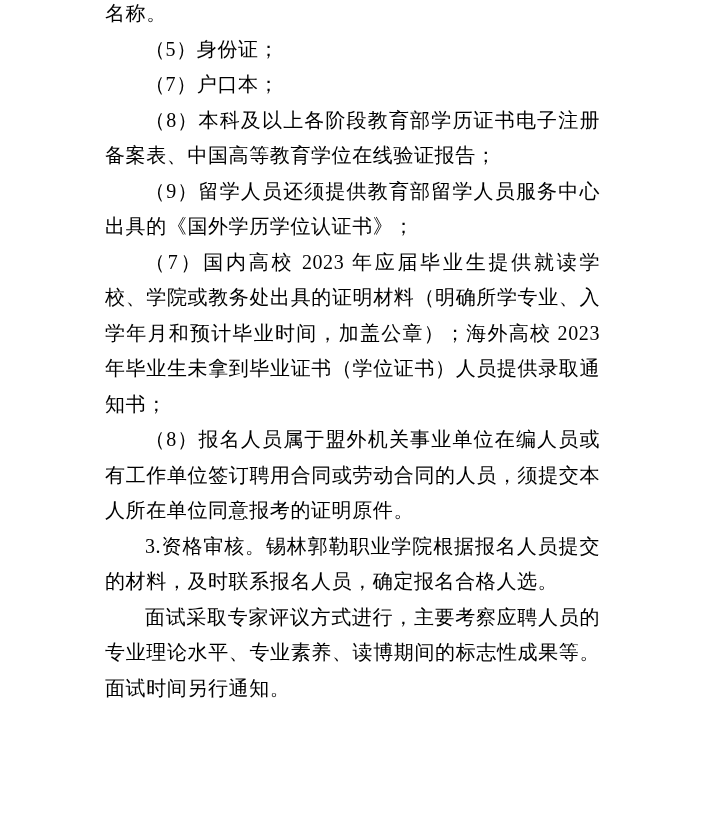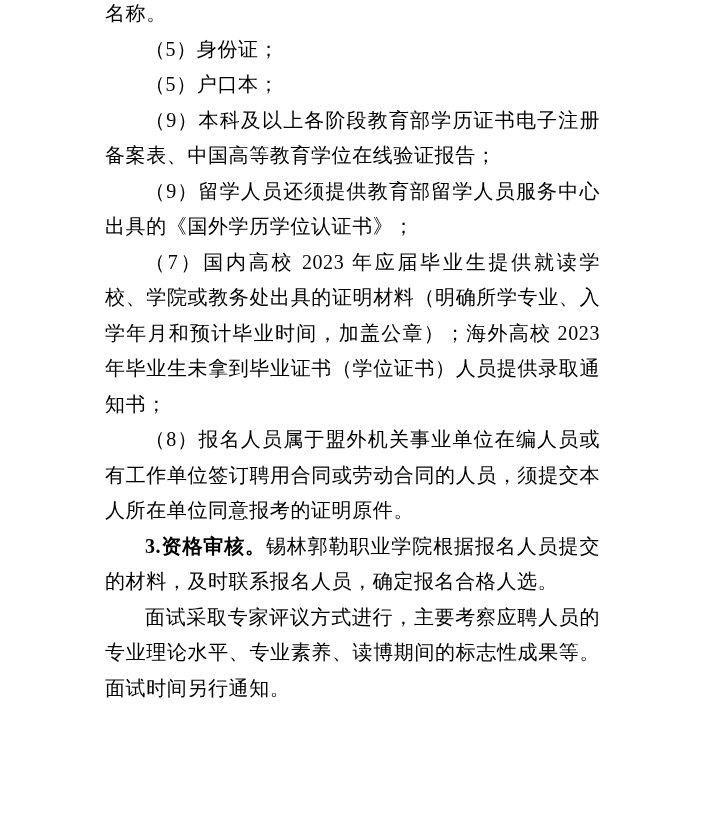--- a/index.html
+++ b/index.html
@@ -26,36 +26,36 @@
     letter-spacing: 0.6px;
     text-align: justify;
     text-justify: inter-ideograph;
     text-indent: 2em;
     word-break: break-all;
   }
   .para.flush {
     text-indent: 0;
   }
   .bold-run {
-    font-weight: bold;
+    font-weight: normal;
   }
 </style>
 </head>
 <body>
 
 <div class="page">
 
   <p class="para flush"><span class="bold-run"></span><span>名称。</span></p>
 
   <p class="para"><span class="bold-run"></span><span>（5）身份证；</span></p>
 
-  <p class="para"><span class="bold-run"></span><span>（5）户口本；</span></p>
+  <p class="para"><span class="bold-run"></span><span>（7）户口本；</span></p>
 
 
-  <p class="para"><span class="bold-run"></span><span>（9）本科及以上各阶段教育部学历证书电子注册备案表、中国高等教育学位在线验证报告；</span></p>
+  <p class="para"><span class="bold-run"></span><span>（8）本科及以上各阶段教育部学历证书电子注册备案表、中国高等教育学位在线验证报告；</span></p>
 
 
   <p class="para"><span class="bold-run"></span><span>（9）留学人员还须提供教育部留学人员服务中心出具的《国外学历学位认证书》；</span></p>
 
   <p class="para"><span class="bold-run"></span><span>（7）国内高校 2023 年应届毕业生提供就读学校、学院或教务处出具的证明材料（明确所学专业、入学年月和预计毕业时间，加盖公章）；海外高校 2023 年毕业生未拿到毕业证书（学位证书）人员提供录取通知书；</span></p>
 
   <p class="para"><span class="bold-run"></span><span>（8）报名人员属于盟外机关事业单位在编人员或有工作单位签订聘用合同或劳动合同的人员，须提交本人所在单位同意报考的证明原件。</span></p>
 
   <p class="para"><span class="bold-run">3.资格审核。</span><span>锡林郭勒职业学院根据报名人员提交的材料，及时联系报名人员，确定报名合格人选。</span></p>
 

